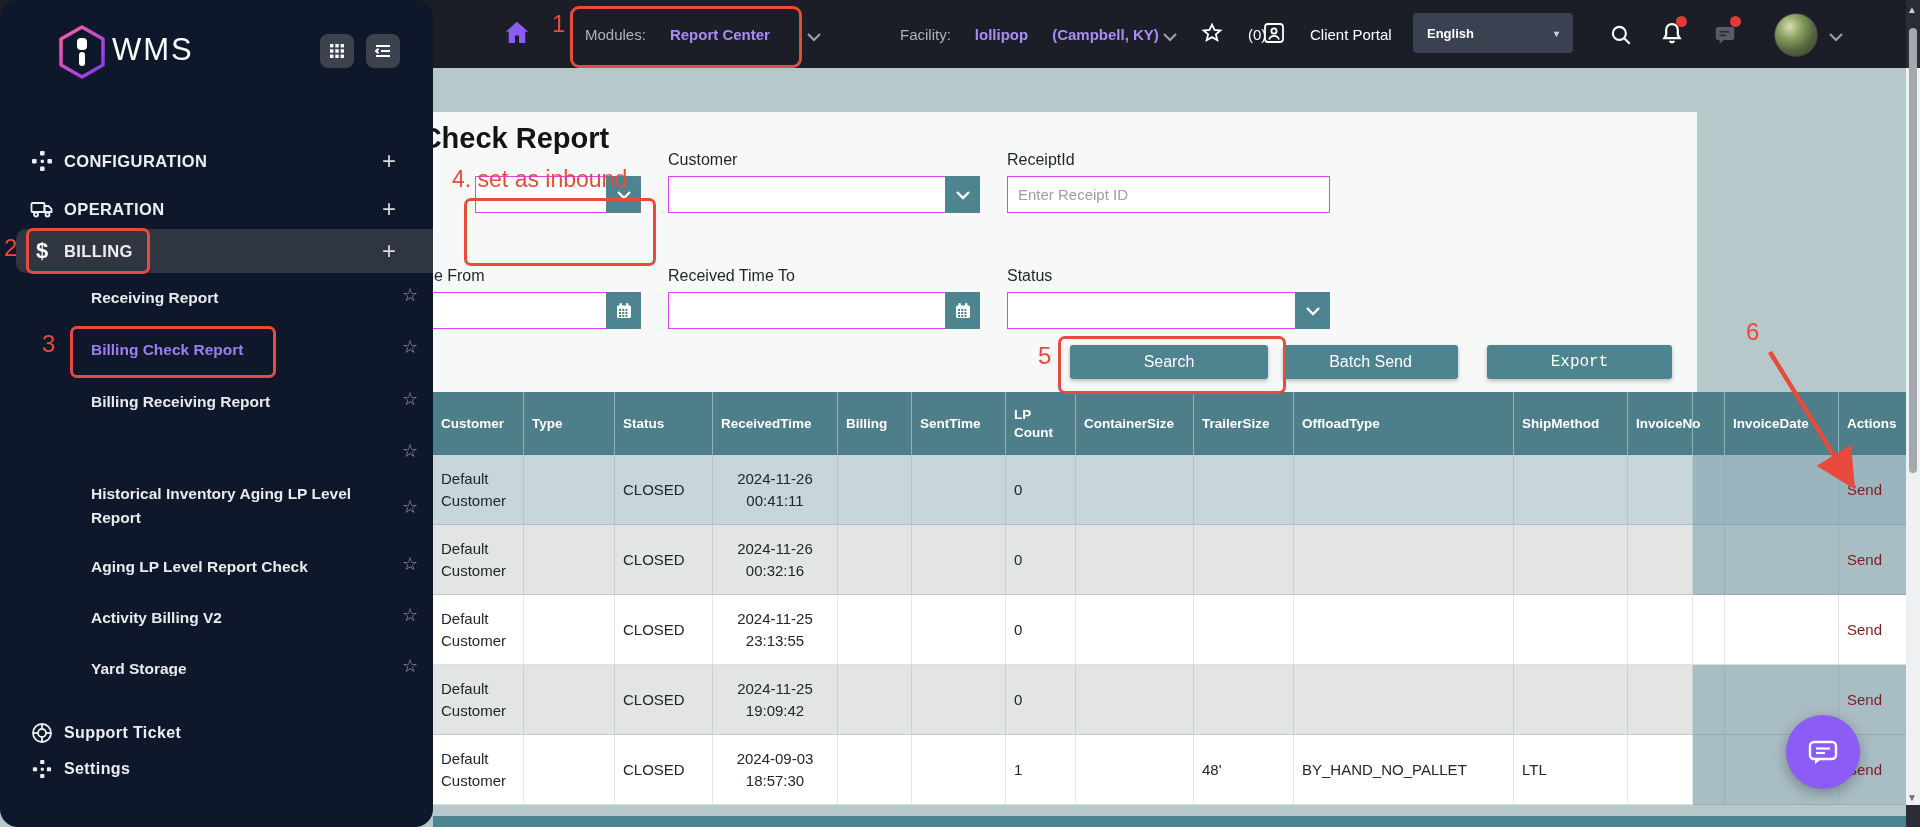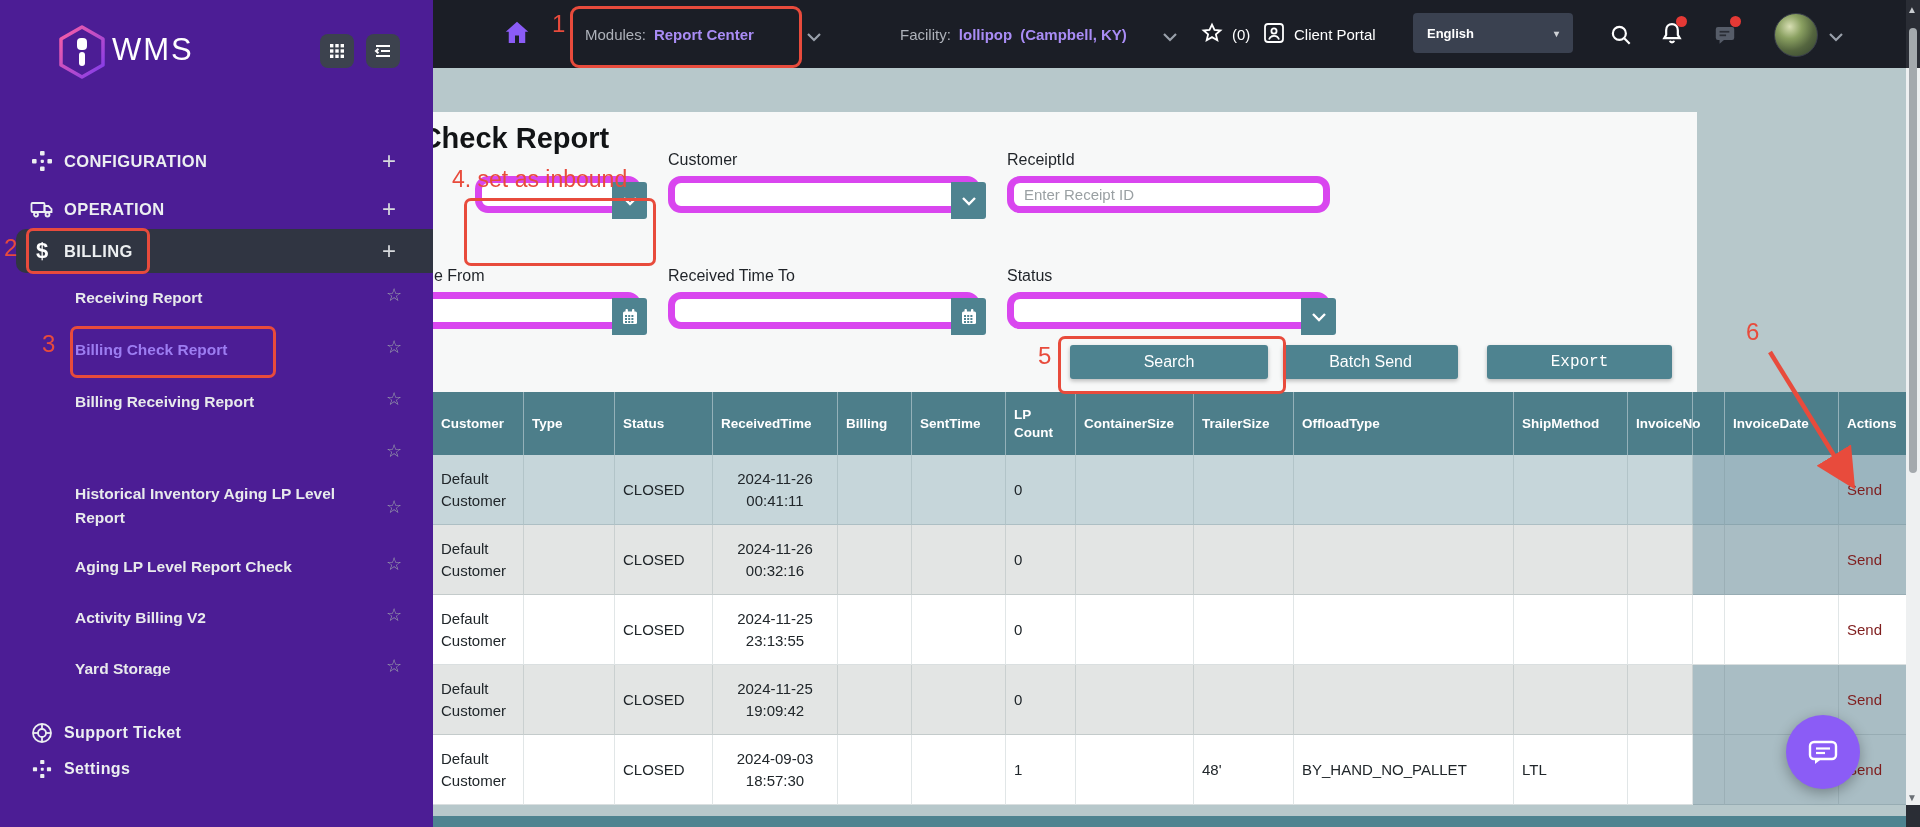--- a/index.html
+++ b/index.html
@@ -1,47 +1,47 @@
 <!DOCTYPE html>
 <html><head>
 <meta charset="utf-8">
 <style>
   html,body{margin:0;padding:0;background:#555;font-family:"Liberation Sans", sans-serif;}
   .screen{position:relative;width:1920px;height:827px;overflow:hidden;background:#b7c8cb;}
   .abs{position:absolute;}
 
   
   .topbar{position:absolute;left:0;top:0;width:1920px;height:68px;background:#1b1e26;z-index:5;color:#c9ccd2;}
-  .tb-item{position:absolute;top:0;height:68px;display:flex;align-items:center;gap:8px;font-size:15px;}
+  .tb-item{position:absolute;top:0;height:68px;display:flex;align-items:center;gap:24px;font-size:15px;}
   .tb-label{color:#aeb2ba;}
   .tb-purple{color:#a98cf5;font-weight:700;}
   .lang-box{position:absolute;left:1413px;top:13px;width:160px;height:40px;background:#3a4150;border-radius:4px;display:flex;align-items:center;justify-content:space-between;padding:0 14px;box-sizing:border-box;color:#fff;font-size:13px;font-weight:700;}
   .icon-dot{position:absolute;width:11px;height:11px;border-radius:50%;background:#e53935;}
   .avatar{position:absolute;left:1774px;top:13px;width:42px;height:42px;border-radius:50%;background:radial-gradient(circle at 35% 30%, #d8dfb4 0%, #8aa061 30%, #55663f 60%, #32402e 100%);border:1px solid #3a3f4a;}
 
   
-  .sidebar{position:absolute;left:0;top:0;width:433px;height:827px;background:#4c1d95;z-index:30;color:#eceff1;}
+  .sidebar{position:absolute;left:0;top:0;width:433px;height:827px;background:#0f172a;z-index:30;color:#eceff1;border-radius:18px;}
   .brand{position:absolute;left:112px;top:32px;font-size:31px;letter-spacing:2px;color:#fff;font-weight:500;}
   .sq-btn{position:absolute;top:34px;width:34px;height:34px;background:#3c424e;border-radius:8px;display:flex;align-items:center;justify-content:center;}
   .side-section{position:absolute;left:0;width:433px;height:44px;display:flex;align-items:center;}
   .side-ico{position:absolute;left:30px;width:24px;display:flex;justify-content:center;}
   .side-label{position:absolute;left:64px;font-size:16.5px;font-weight:700;letter-spacing:.4px;}
   .side-plus{position:absolute;left:382px;font-size:24px;color:#d7dadd;font-weight:400;}
   .billing-hl{position:absolute;left:16px;top:229px;width:417px;height:44px;background:#303542;border-radius:10px 0 0 10px;}
-  .side-scroll{position:absolute;left:0;top:275px;width:434px;height:401px;overflow:hidden;}
+  .side-scroll{position:absolute;left:16px;top:275px;width:434px;height:401px;overflow:hidden;}
   .sub-item{position:absolute;left:75px;width:290px;font-size:15.5px;font-weight:600;color:#e8eaec;line-height:1.55;}
   .sub-star{position:absolute;left:386px;font-size:18px;color:#9aa0aa;}
   .foot-item{position:absolute;left:0;width:433px;height:36px;display:flex;align-items:center;}
 
   
   .main{position:absolute;left:0;top:68px;width:1920px;height:759px;z-index:1;}
   .card{position:absolute;left:320px;top:44px;width:1377px;height:280px;background:#f7f8f8;}
   .page-title{position:absolute;left:324px;top:54px;font-size:29px;font-weight:700;color:#121416;}
   .f-label{position:absolute;font-size:16px;color:#1f2328;}
-  .field{position:absolute;height:37px;background:#fff;border:7px solid #d946ef;border-radius:13px;box-sizing:border-box;}
+  .field{position:absolute;height:37px;background:#fff;border:1px solid #d946ef;border-radius:0;box-sizing:border-box;}
   .field input{width:100%;height:100%;border:none;outline:none;background:transparent;font-size:15px;padding:0 10px;box-sizing:border-box;font-family:"Liberation Sans",sans-serif;color:#333;}
   .field input::placeholder{color:#9aa0a3;}
   .tealbtn{position:absolute;width:35px;height:37px;background:#4e8390;border-radius:0 3px 3px 0;display:flex;align-items:center;justify-content:center;}
   .act-btn{position:absolute;height:34px;background:#4e8390;color:#fff;font-size:16px;border:none;border-radius:3px;display:flex;align-items:center;justify-content:center;box-shadow:0 2px 4px rgba(0,0,0,.25);cursor:pointer;font-family:"Liberation Sans",sans-serif;}
 
   
   .tablewrap{position:absolute;left:433px;top:324px;width:1479px;}
   .thead,.trow{display:grid;grid-template-columns:91px 91px 98px 125px 74px 94px 70px 118px 100px 220px 114px 65px 32px 114px 73px;}
   .thead{height:63px;background:#4d7e8a;}
   .thead>div{display:flex;align-items:center;padding:0 8px;color:#fff;font-size:13.5px;font-weight:700;border-right:1px solid rgba(255,255,255,.4);box-sizing:border-box;line-height:1.3;}

